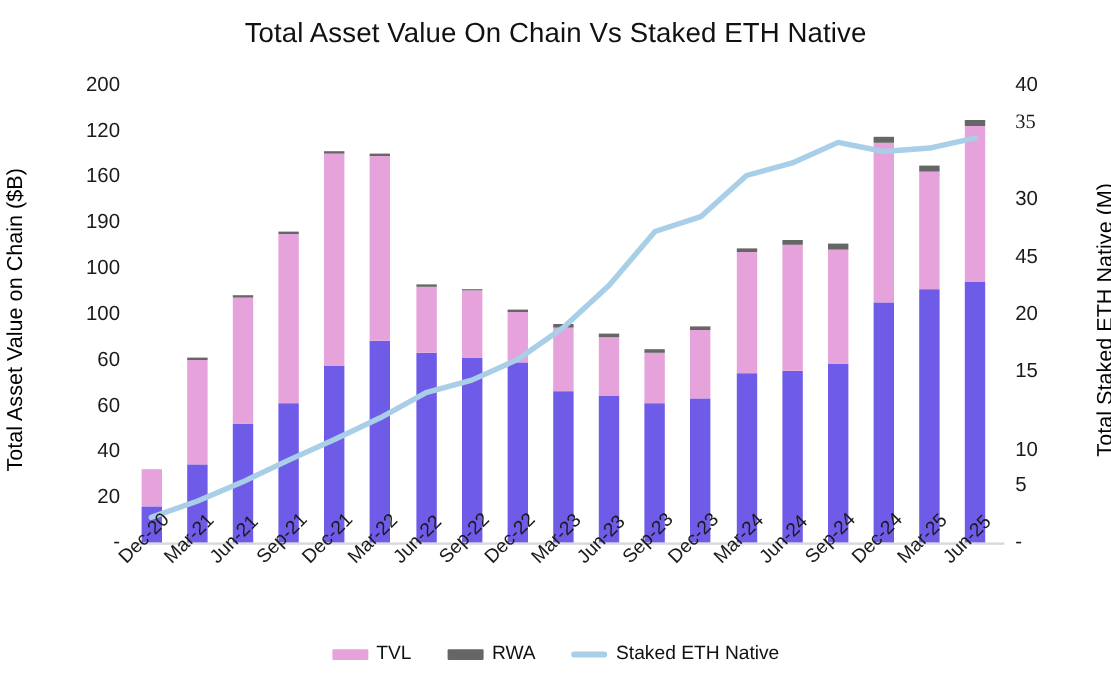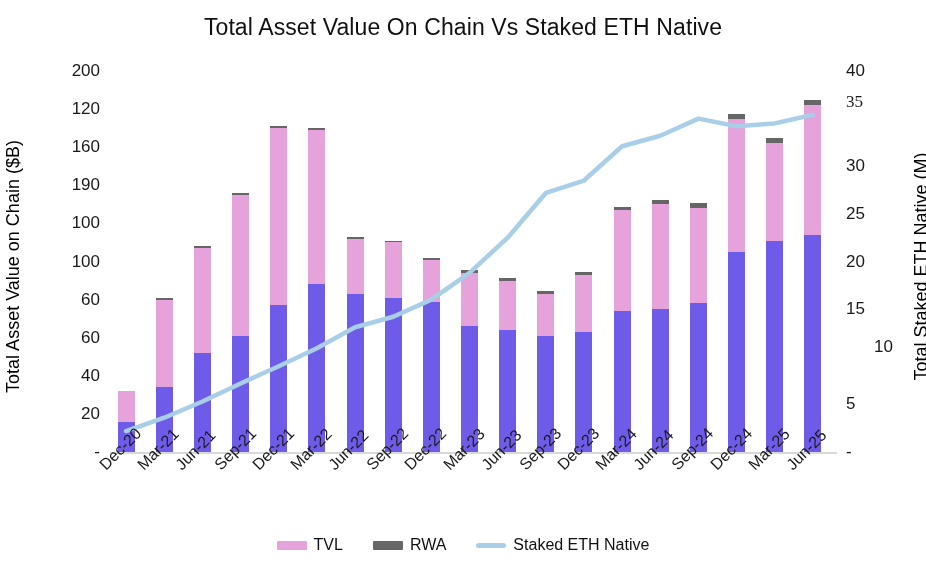--- a/index.html
+++ b/index.html
@@ -132,24 +132,24 @@
       <div class="ytick" style="top: 299.6px;">60</div>
       <div class="ytick" style="top: 337.7px;">60</div>
       <div class="ytick" style="top: 375.8px;">40</div>
       <div class="ytick" style="top: 413.9px;">20</div>
       <div class="ytick" style="top: 452px;">-</div>
     </div>
   <div class="yaxis-right">
       <div class="ytick-right" style="top: 71px;">40</div>
       <div class="ytick-right" style="top: 102px; font-family: Liberation Serif, serif;">35</div>
       <div class="ytick-right" style="top: 166.25px;">30</div>
-      <div class="ytick-right" style="top: 213.875px;">25</div>
+      <div class="ytick-right" style="top: 213.875px;">45</div>
       <div class="ytick-right" style="top: 261.5px;">20</div>
       <div class="ytick-right" style="top: 309.125px;">15</div>
-      <div class="ytick-right" style="top: 347px; margin-left: 28px;">10</div>
+      <div class="ytick-right" style="top: 375px;">10</div>
       <div class="ytick-right" style="top: 404.375px;">5</div>
       <div class="ytick-right" style="top: 452px;">-</div>
     </div>
 
   <div class="axis-title-left">Total Asset Value on Chain ($B)</div>
   <div class="axis-title-right">Total Staked ETH Native (M)</div>
 
   <div class="baseline"></div>
 
   <div class="plot">

